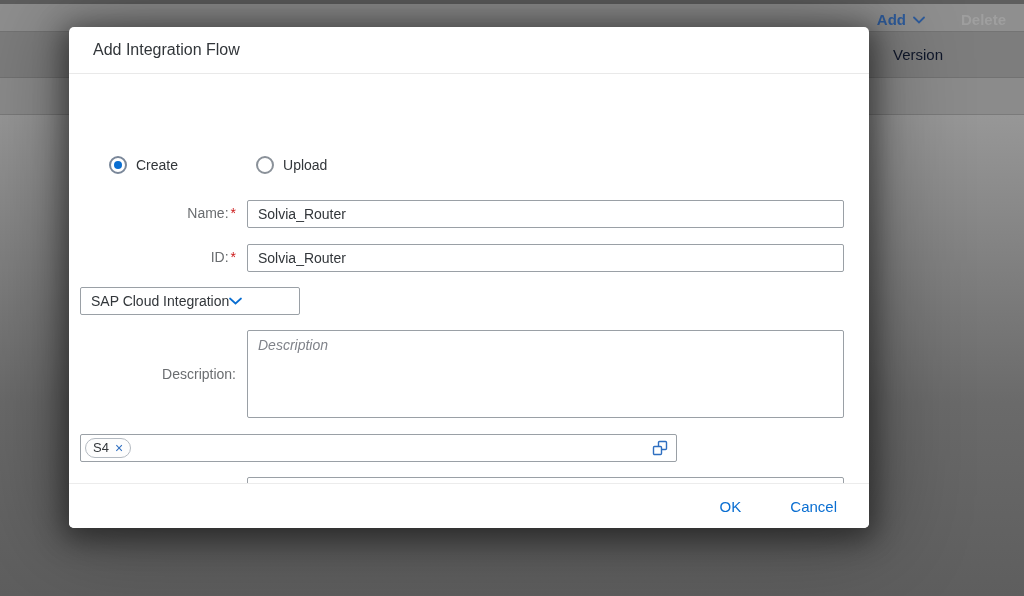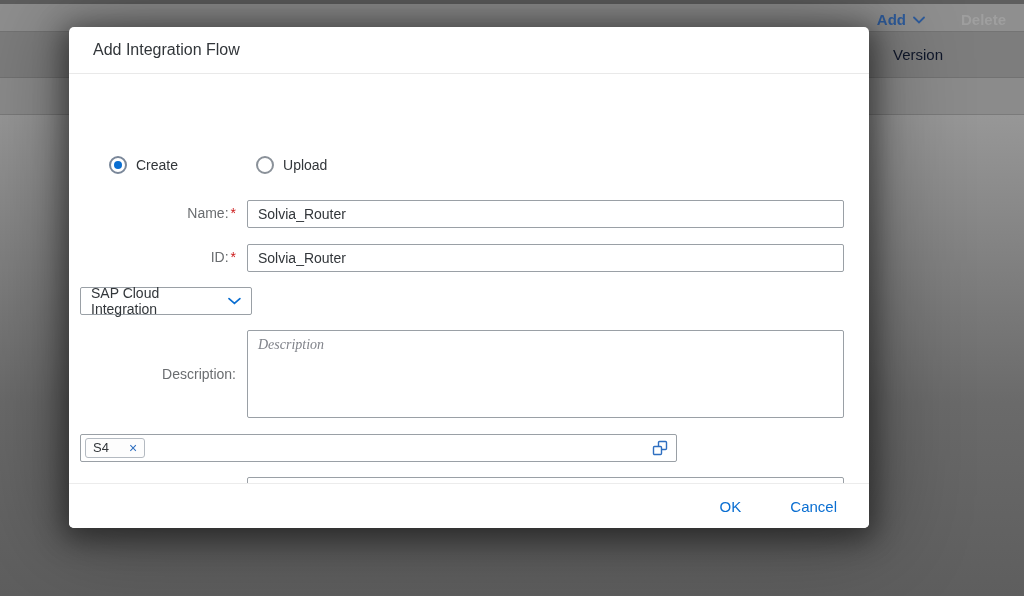--- a/index.html
+++ b/index.html
@@ -83,39 +83,39 @@
   .r-desc { top:257px; height:88px; }
   .r-send { top:360px; }
   .r-recv { top:403px; }
 
   .txt-input {
     width:100%; height:28px; border:1px solid #9aa0a6; border-radius:2px;
     padding:0 10px; font-family:inherit; font-size:14px; color:#32363a;
     background:#fff; outline:none;
   }
   .select-box {
-    width:172px; height:28px; border:1px solid #9aa0a6; border-radius:2px;
+    width:220px; height:28px; border:1px solid #9aa0a6; border-radius:2px;
     display:flex; align-items:center; 
     padding:0 10px; background:#fff; cursor:pointer;
   }
   textarea.txt-area {
     width:100%; height:88px; border:1px solid #9aa0a6; border-radius:2px;
-    padding:6px 10px; font-family:Liberation Serif, serif; font-size:14px; color:#32363a;
+    padding:6px 10px; font-family:Liberation Sans, sans-serif; font-size:14px; color:#32363a;
     resize:none; outline:none;
   }
   textarea.txt-area::placeholder { font-style:italic; color:#80838a; opacity:1; }
 
   .token-field {
     width:100%; height:28px; border:1px solid #9aa0a6; border-radius:2px;
     display:flex; align-items:center; padding:0 28px 0 4px; background:#fff;
     position:relative;
   }
   .token {
-    display:flex; align-items:center; gap:20px;
-    border:1px solid #b4bac1; border-radius:3px; background:#fdfdfd;
+    display:flex; align-items:center; gap:6px;
+    border:1px solid #b4bac1; border-radius:10px; background:#fdfdfd;
     padding:1px 7px 2px 7px; font-size:13px; color:#32363a;justify-content:flex-end;
   }
   .token-x { color:#2f6fc0; font-size:14px; cursor:pointer; line-height:1; }
   .vh-icon {
     position:absolute; right:8px; top:50%; transform:translateY(-50%);
     width:16px; height:16px; cursor:pointer;
   }
   .input-with-icon {
     width:100%; height:28px; border:1px solid #9aa0a6; border-radius:2px;
     display:flex; align-items:center; background:#fff; position:relative;

